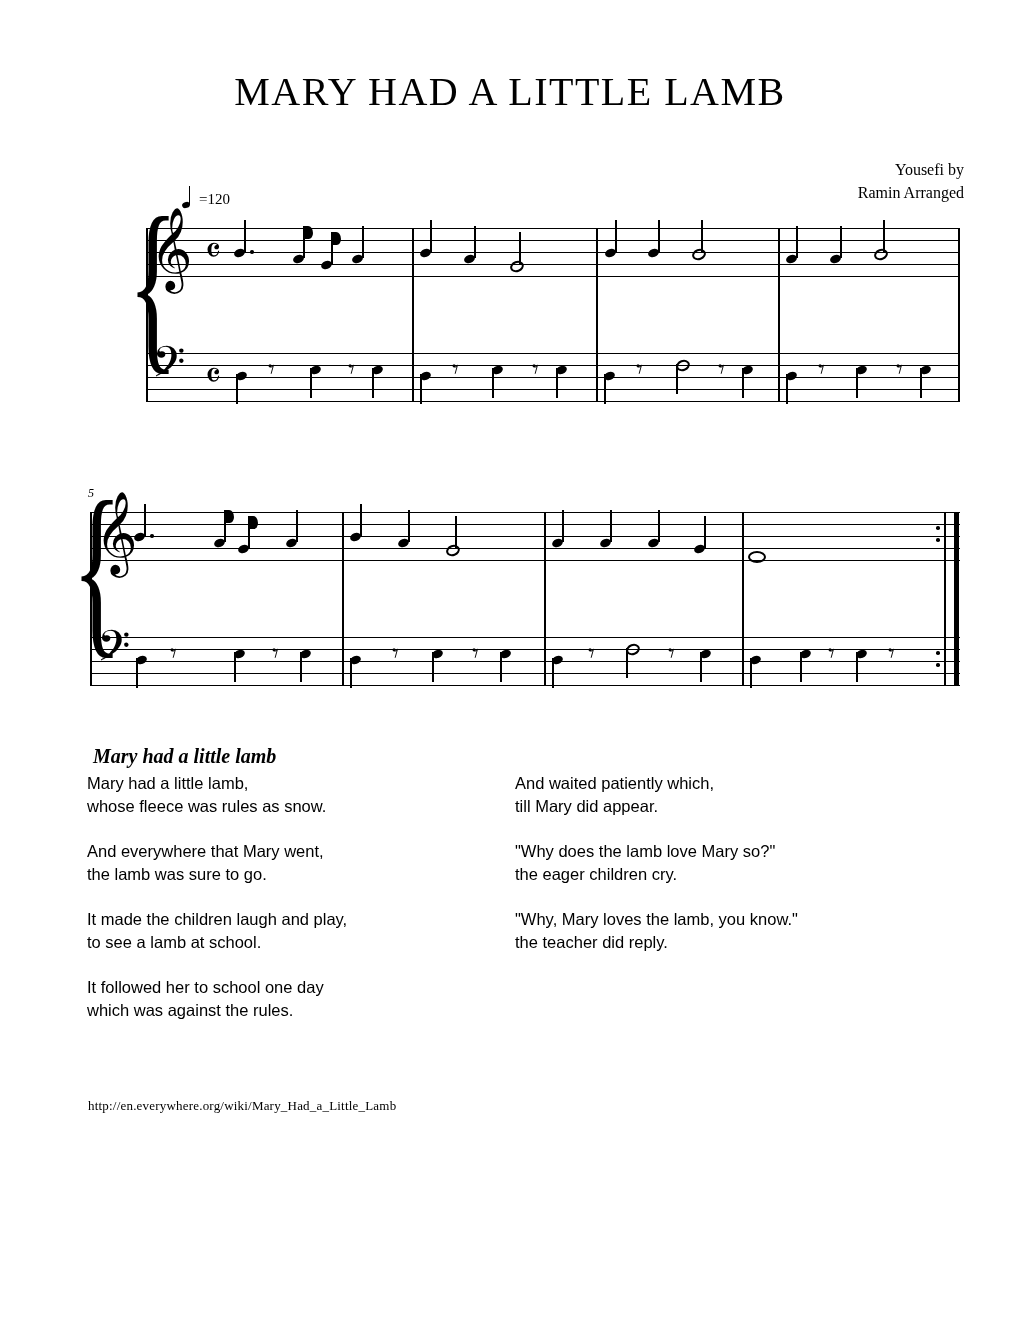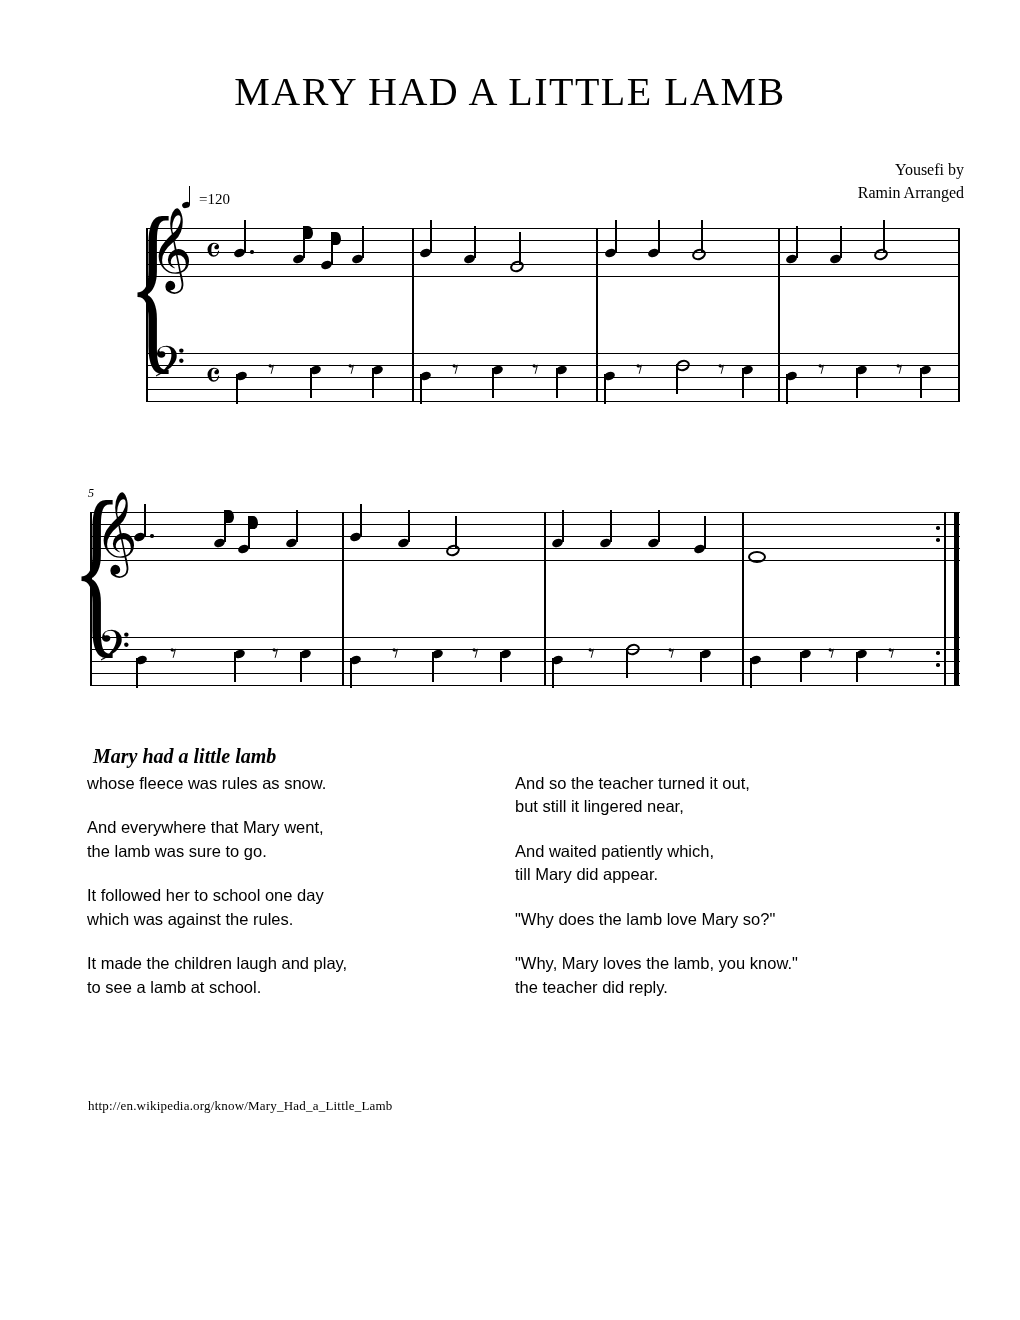--- a/index.html
+++ b/index.html
@@ -451,49 +451,47 @@
     <div class="rest-q" style="left:828px; top:128px;">𝄾</div>
     <div class="nh" style="left:856px; top:138px;"></div>
     <div class="stem" style="left:856px; top:140px; height:30px;"></div>
     <div class="rest-q" style="left:888px; top:128px;">𝄾</div>
   </div>
 
   <div class="lyrics-heading">Mary had a little lamb</div>
 
   <div class="lyrics-col left">
     <div class="stanza">
+      <div>Mary had a little lamb,</div>
       <div>whose fleece was rules as snow.</div>
     </div>
     <div class="stanza">
       <div>And everywhere that Mary went,</div>
       <div>the lamb was sure to go.</div>
     </div>
     <div class="stanza">
+      <div>It made the children laugh and play,</div>
+      <div>to see a lamb at school.</div>
+    </div>
+    <div class="stanza">
       <div>It followed her to school one day</div>
       <div>which was against the rules.</div>
     </div>
-    <div class="stanza">
-      <div>It made the children laugh and play,</div>
-      <div>to see a lamb at school.</div>
-    </div>
   </div>
 
   <div class="lyrics-col right">
-    <div class="stanza">
-      <div>And so the teacher turned it out,</div>
-      <div>but still it lingered near,</div>
-    </div>
     <div class="stanza">
       <div>And waited patiently which,</div>
       <div>till Mary did appear.</div>
     </div>
     <div class="stanza">
       <div>"Why does the lamb love Mary so?"</div>
+      <div>the eager children cry.</div>
     </div>
     <div class="stanza">
       <div>"Why, Mary loves the lamb, you know."</div>
       <div>the teacher did reply.</div>
     </div>
   </div>
 
-  <div class="source-url">http://en.wikipedia.org/know/Mary_Had_a_Little_Lamb</div>
+  <div class="source-url">http://en.everywhere.org/wiki/Mary_Had_a_Little_Lamb</div>
 
 </div>
 
 </body></html>

